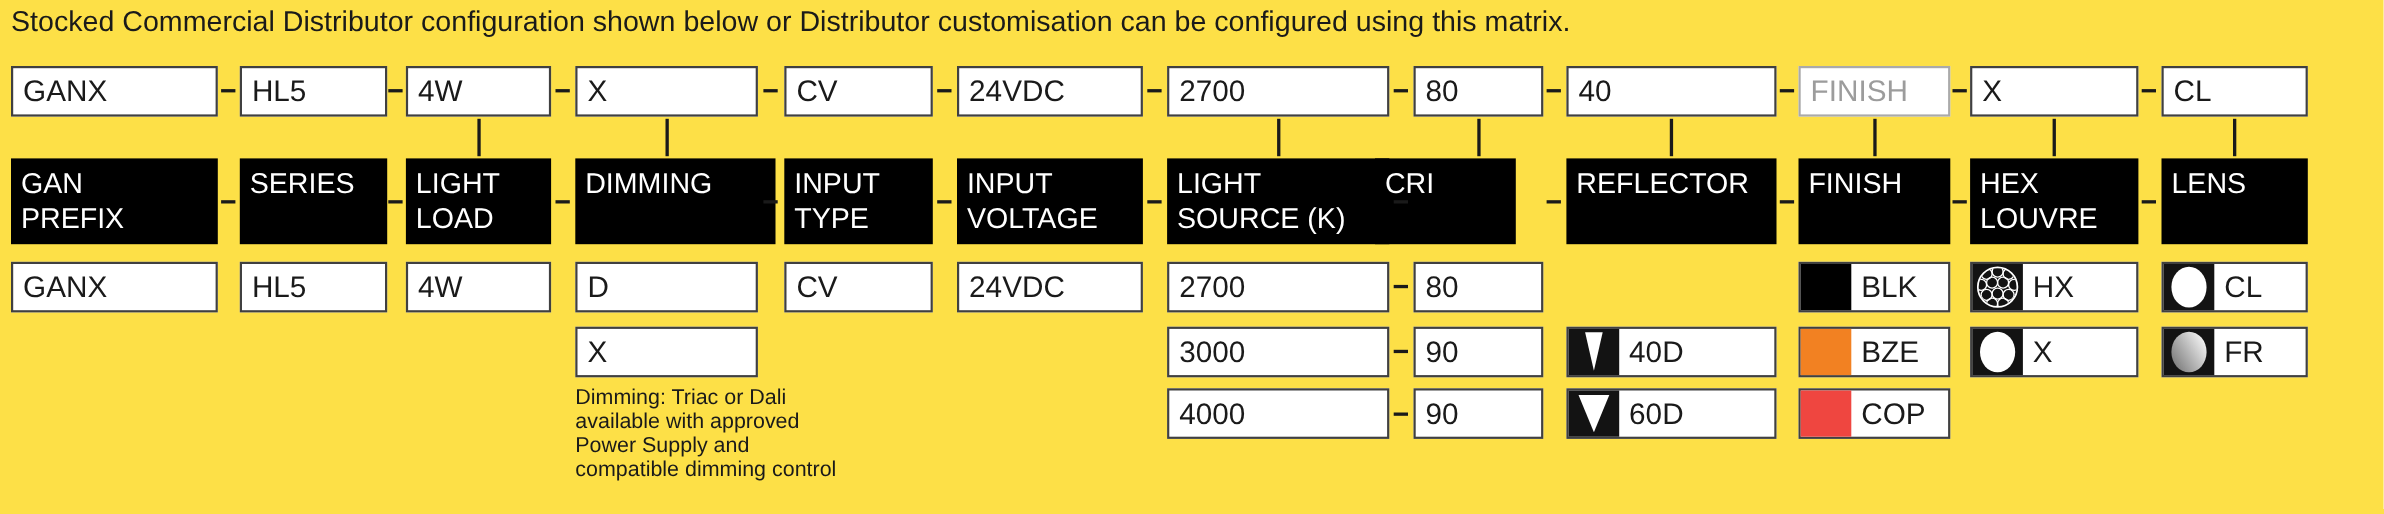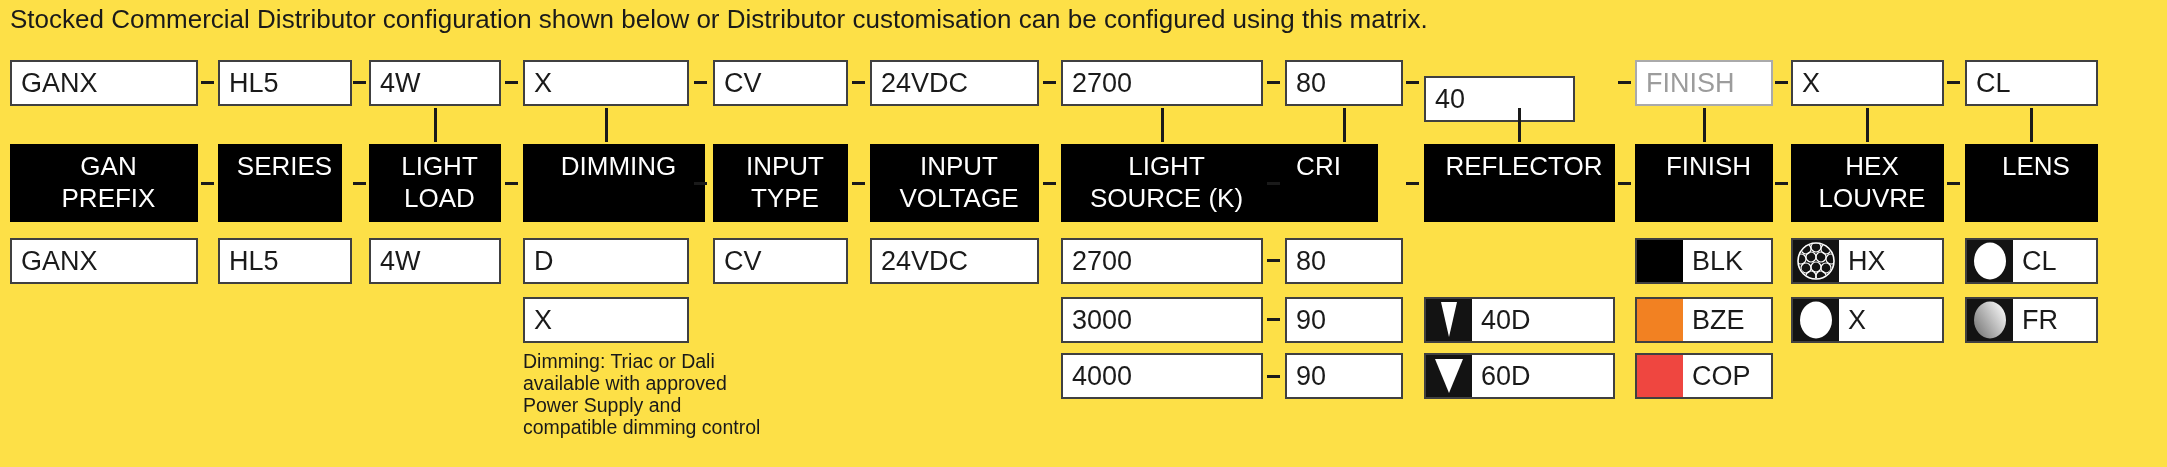--- a/index.html
+++ b/index.html
@@ -15,21 +15,20 @@
     border:2px solid #404040; background:#fff;
     display:flex; align-items:center; font-size:27px; color:#1a1a1a;
   }
   .box .txt { margin-left:9px; white-space:nowrap; }
   .box.placeholder { border-color:#aaaaaa; }
   .box.placeholder .txt { color:#9c9c9c; }
   .cat {
     position:absolute; top:144px; height:78px; box-sizing:border-box;
     background:#000; color:#fff; font-size:26px; line-height:32px;
     padding:6px 0 0 9px;
-    text-align:center;
   }
   .cat div { white-space:nowrap; }
   .icon-cell {
     width:46px; height:42px; flex:0 0 46px; background:#131313;
     display:flex; align-items:center; justify-content:center;
   }
   .dash { position:absolute; width:13px; height:3px; background:#1a1a1a; }
   .vline { position:absolute; width:3px; height:34px; top:108px; background:#1a1a1a; }
   .note { position:absolute; left:523px; top:350px; font-size:19.5px; line-height:22px; color:#1a1a1a; }
   svg { display:block; }
@@ -58,21 +57,21 @@
     </div>
   <div class="box" style="left:870px;top:60px;width:169px">
       <span class="txt">24VDC</span>
     </div>
   <div class="box" style="left:1061px;top:60px;width:202px">
       <span class="txt">2700</span>
     </div>
   <div class="box" style="left:1285px;top:60px;width:118px">
       <span class="txt">80</span>
     </div>
-  <div class="box" style="left:1424px;top:76px;width:151px">
+  <div class="box" style="left:1424px;top:60px;width:191px">
       <span class="txt">40</span>
     </div>
   <div class="box placeholder" style="left:1635px;top:60px;width:138px">
       <span class="txt">FINISH</span>
     </div>
   <div class="box" style="left:1791px;top:60px;width:153px">
       <span class="txt">X</span>
     </div>
   <div class="box" style="left:1965px;top:60px;width:133px">
       <span class="txt">CL</span>
@@ -96,21 +95,21 @@
   <div class="vline" style="left:1343px"></div>
   <div class="vline" style="left:1518px"></div>
   <div class="vline" style="left:1703px"></div>
   <div class="vline" style="left:1866px"></div>
   <div class="vline" style="left:2030px"></div>
 
   <div class="cat" style="left:10px;width:188px">
     <div>GAN</div>
     <div>PREFIX</div>
   </div>
-  <div class="cat" style="left:218px;width:124px">
+  <div class="cat" style="left:218px;width:134px">
     <div>SERIES</div>
   </div>
   <div class="cat" style="left:369px;width:132px">
     <div>LIGHT</div>
     <div>LOAD</div>
   </div>
   <div class="cat" style="left:523px;width:182px">
     <div>DIMMING</div>
   </div>
   <div class="cat" style="left:713px;width:135px">

